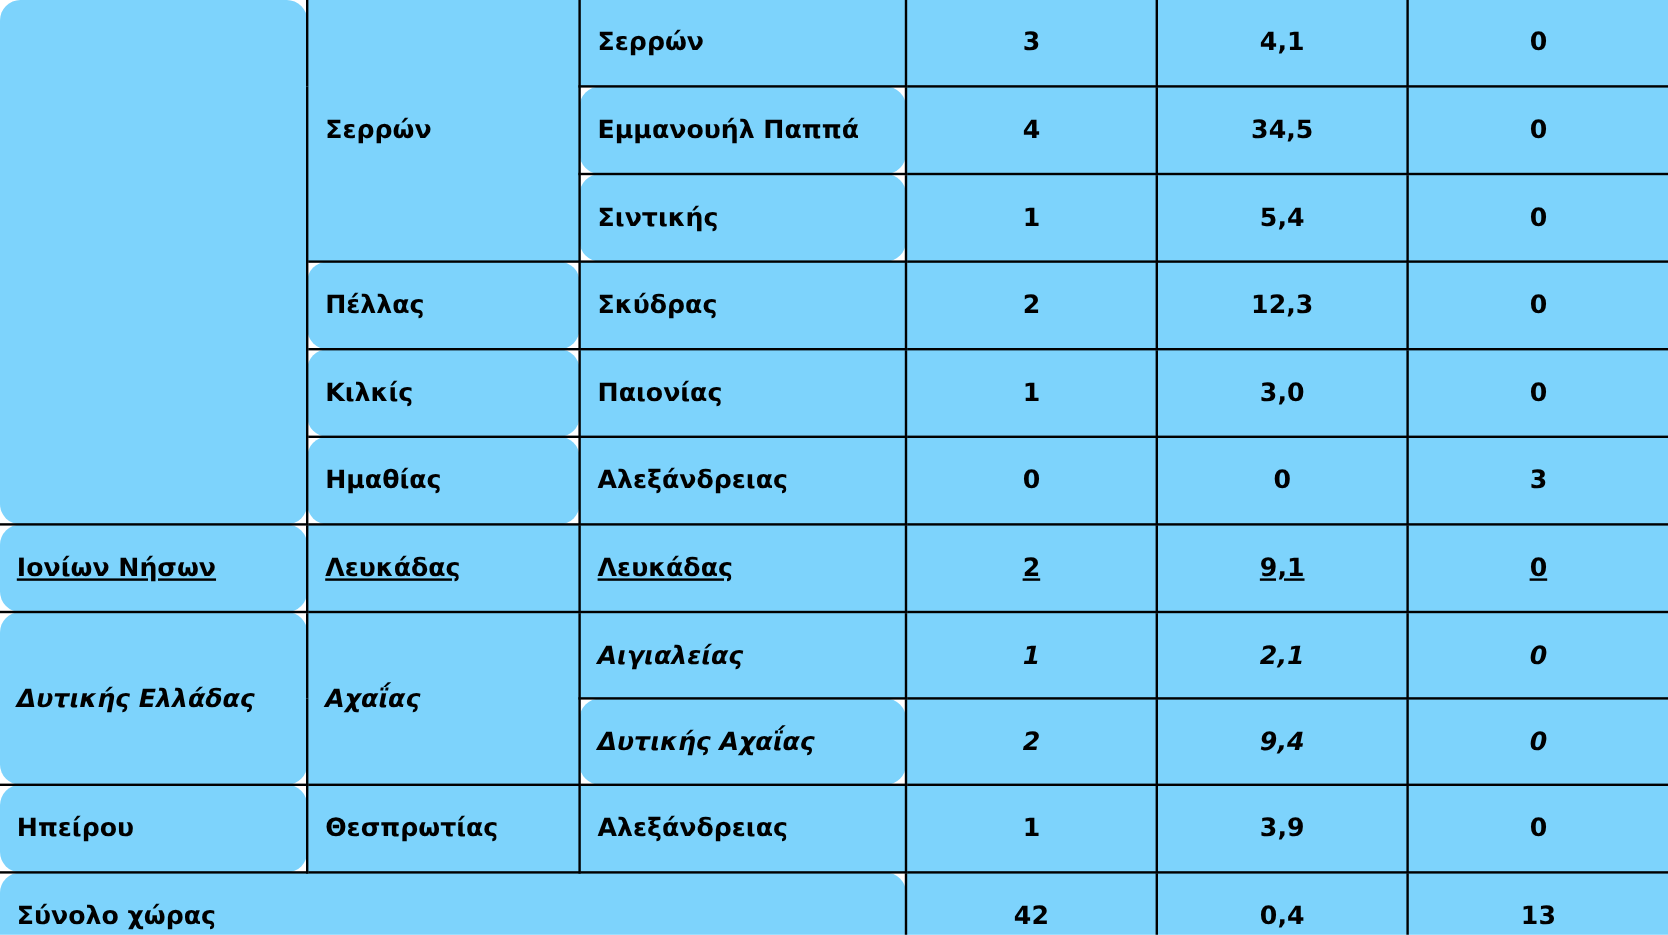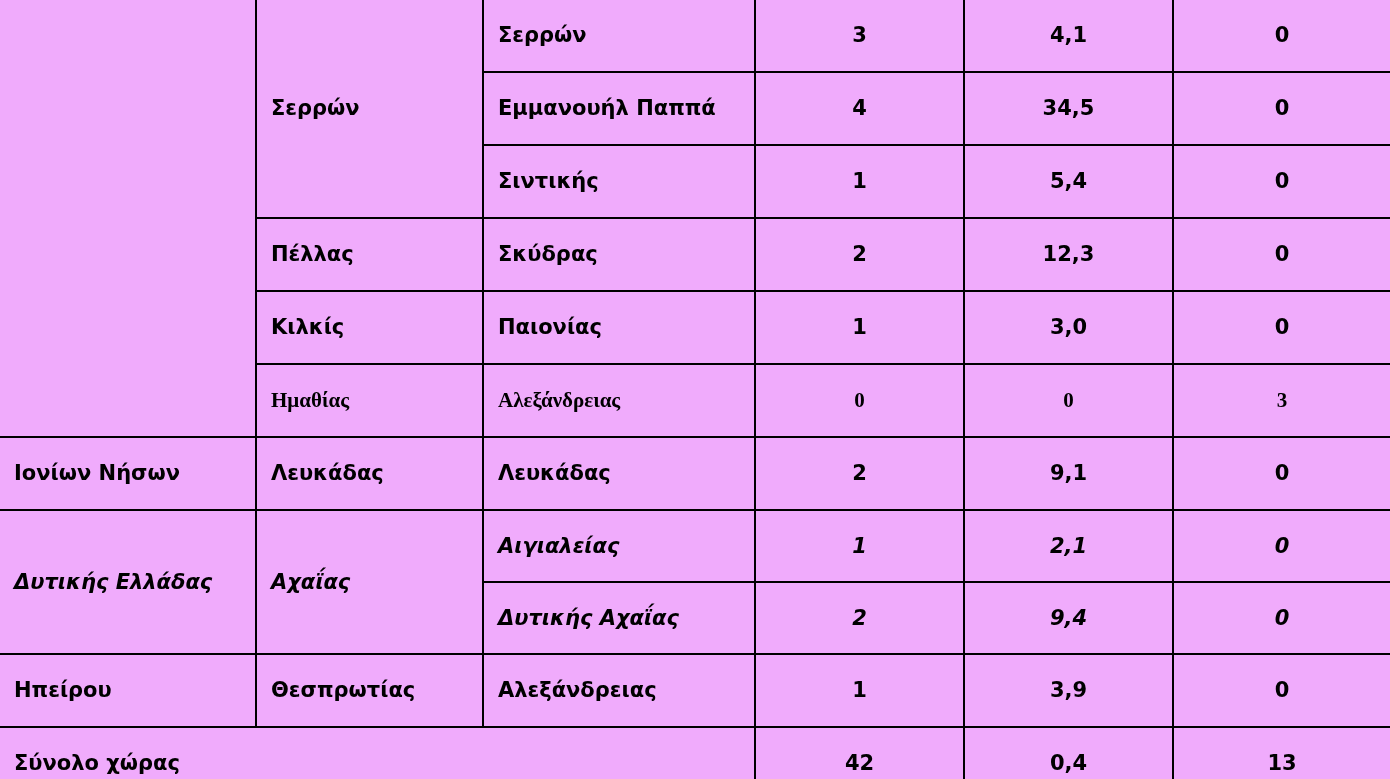--- a/index.html
+++ b/index.html
@@ -27,21 +27,21 @@
     margin: 0;
     padding: 0;
   }
   table.data-table td {
     border: 2px solid #000000;
     font-weight: bold;
     font-size: 21px;
     line-height: 1.15;
     padding: 0 14px;
     vertical-align: middle;
-    background: #f0abfc;
+    background: #7dd3fc;
     margin-top: 12px;
   }
   
   col.c-region   { width: 256px; }
   col.c-regunit  { width: 227px; }
   col.c-muni     { width: 272px; }
   col.c-cases    { width: 209px; }
   col.c-rate     { width: 209px; }
   col.c-deaths   { width: 217px; }
 
@@ -51,32 +51,32 @@
   td.num {
     text-align: center;
   }
   
   td.empty-region {
     background: #ffffff;
   }
   tr.r-1 td, tr.r-2 td, tr.r-3 td { height: 71px; }
   tr.r-4 td { height: 71px; }
   tr.r-5 td { height: 71px; }
-  tr.r-6 td { height: 71px; font-family: Liberation Serif, serif; }
-  tr.r-7 td { height: 71px; }
+  tr.r-6 td { height: 71px; }
+  tr.r-7 td { height: 71px; text-decoration: underline; }
   tr.r-8 td, tr.r-9 td { height: 70px; font-style: italic; }
   tr.r-10 td { height: 71px; }
   tr.total td { height: 70px; }
 
   td.total-label {
     text-align: left;
     font-weight: bold;
   }
   
-  table.data-table tr td:first-child { border-left: none; }
+  table.data-table tr td:first-child { border-left: none; border-radius: 17px; }
   table.data-table tr td:last-child { border-right: none; }
   table.data-table tr:first-child td { border-top: none; }
 </style>
 </head>
 <body>
 
 <div class="sheet">
 
   <table class="data-table">
     <colgroup>

